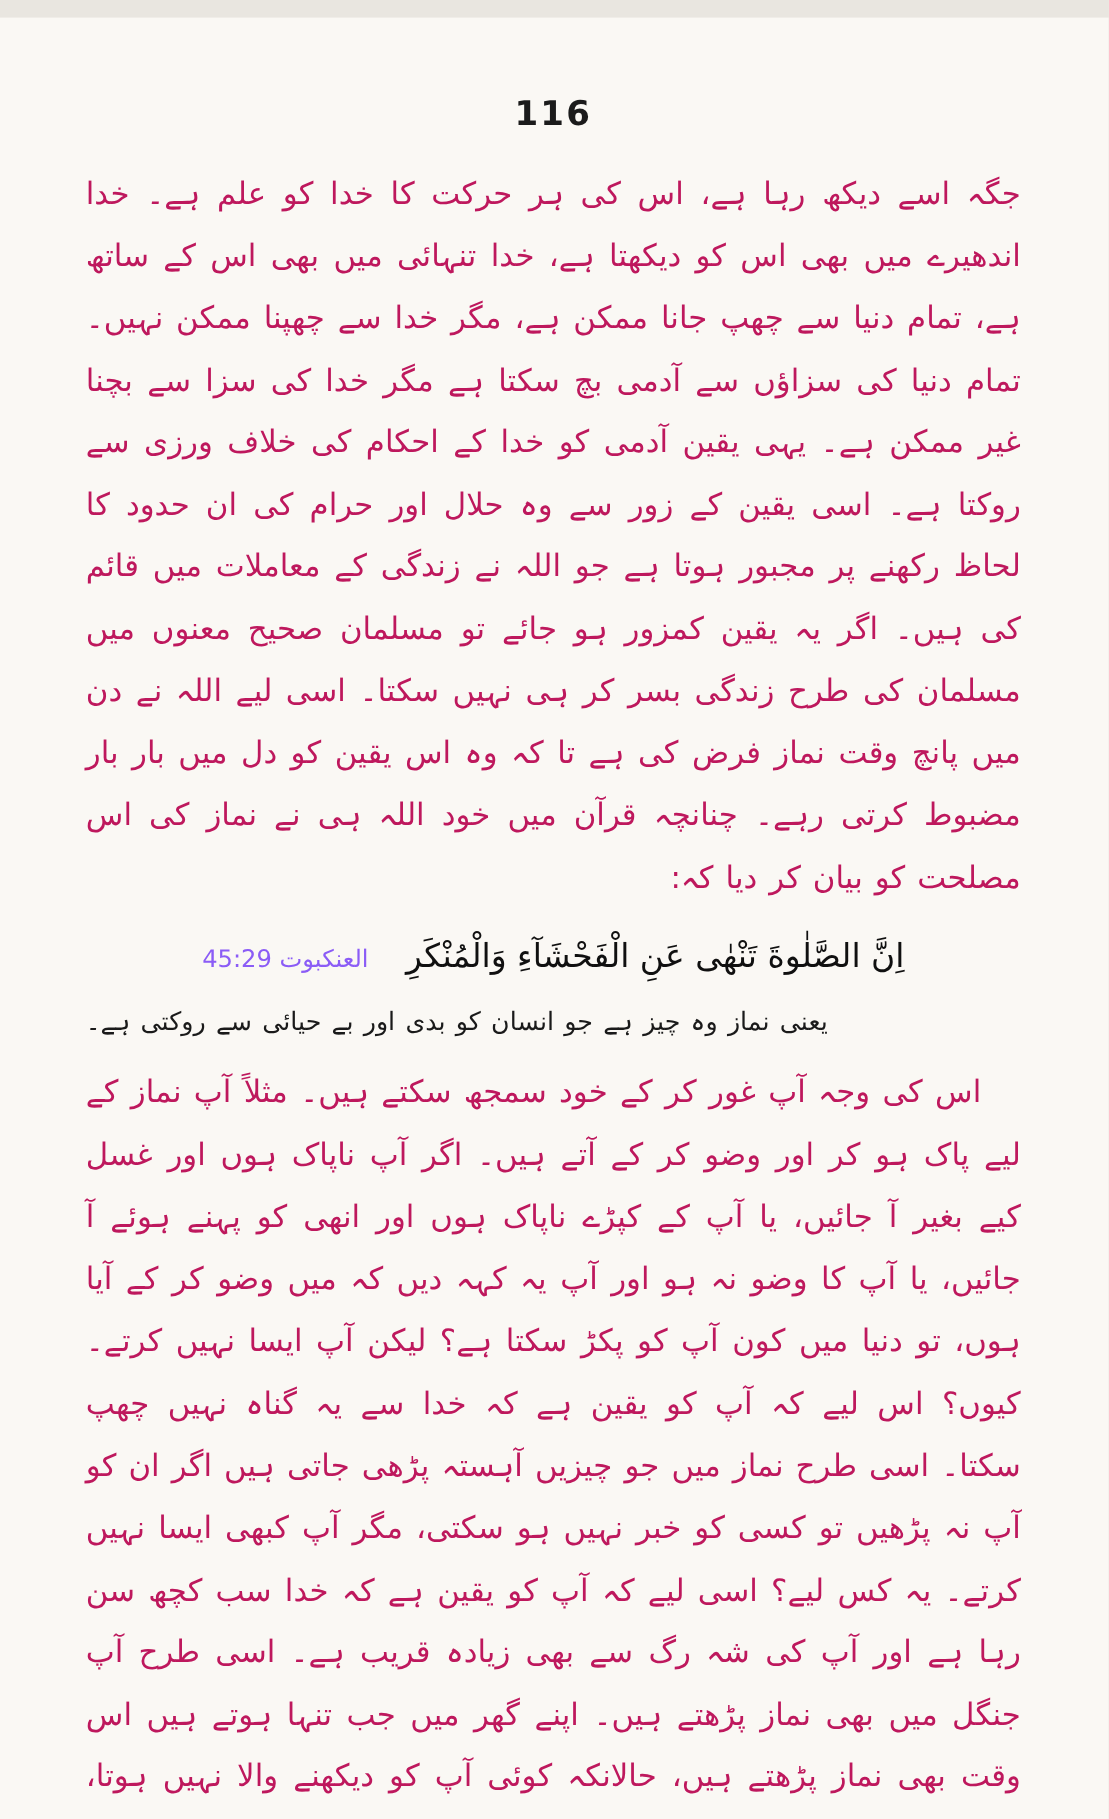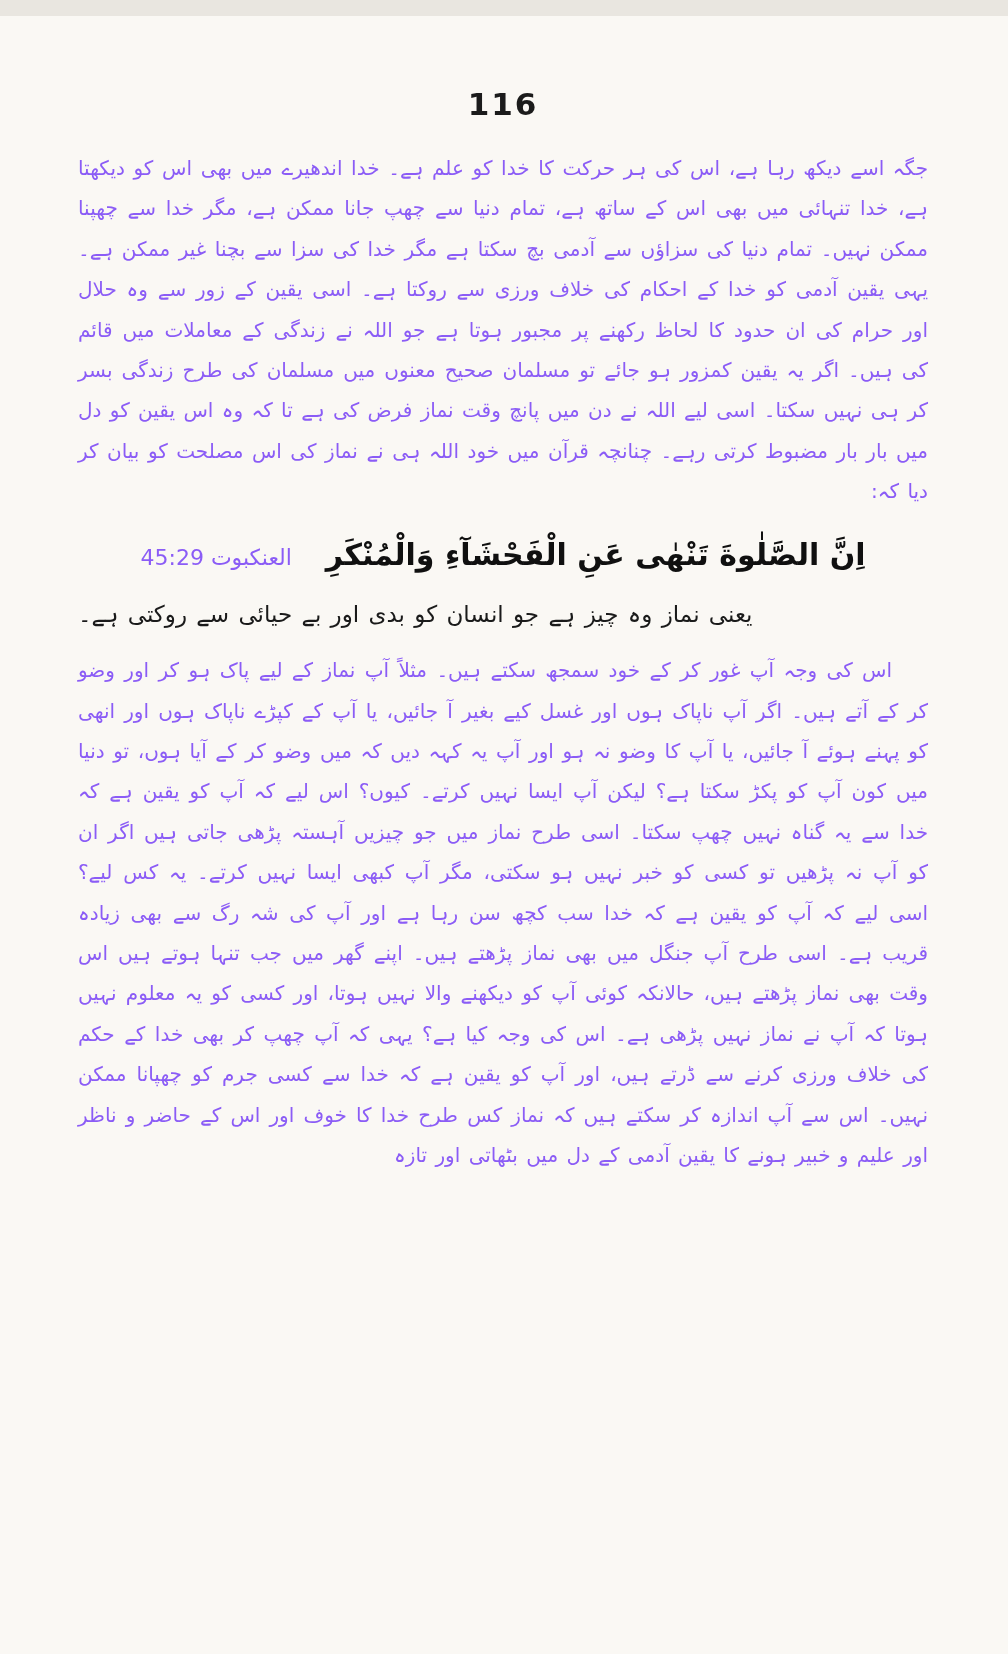--- a/index.html
+++ b/index.html
@@ -29,42 +29,42 @@
     letter-spacing: 2px;
     color: #1b1b1b;
     margin-bottom: 26px;
     font-family: "DejaVu Sans", sans-serif;
   }
 
   .urdu {
     direction: rtl;
     unicode-bidi: embed;
     text-align: justify;
-    font-size: 20px;
+    font-size: 28px;
     line-height: 2.02;
     word-spacing: 2px;
-    color: #8b5cf6;
+    color: #be185d;
   }
 
   .para-first-indent {
     text-indent: 36px;
   }
 
   .verse-row {
     direction: rtl;
     display: flex;
     justify-content: center;
     align-items: baseline;
     gap: 34px;
     margin: 14px 0 10px 0;
   }
 
   .verse-arabic {
     font-size: 30px;
-    font-weight: 700;
+    font-weight: 400;
     line-height: 1.9;
     color: #101010;
   }
 
   .verse-ref {
     font-size: 22px;
     color: #8b5cf6;
     white-space: nowrap;
   }
 

